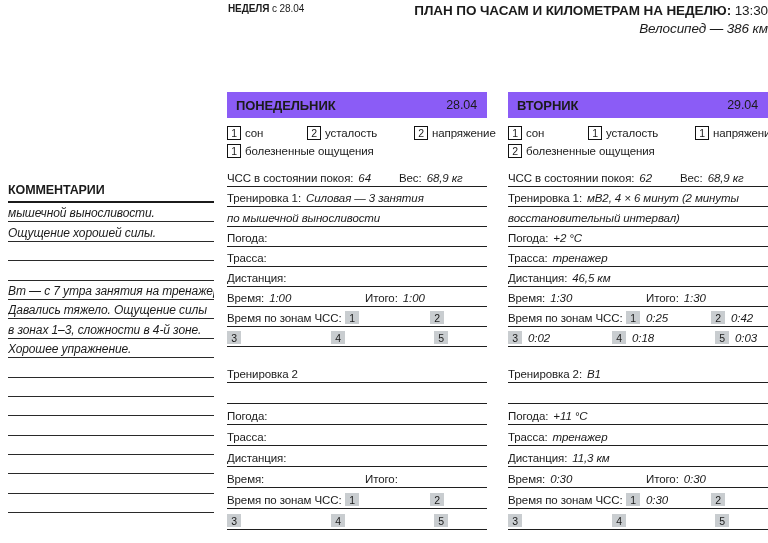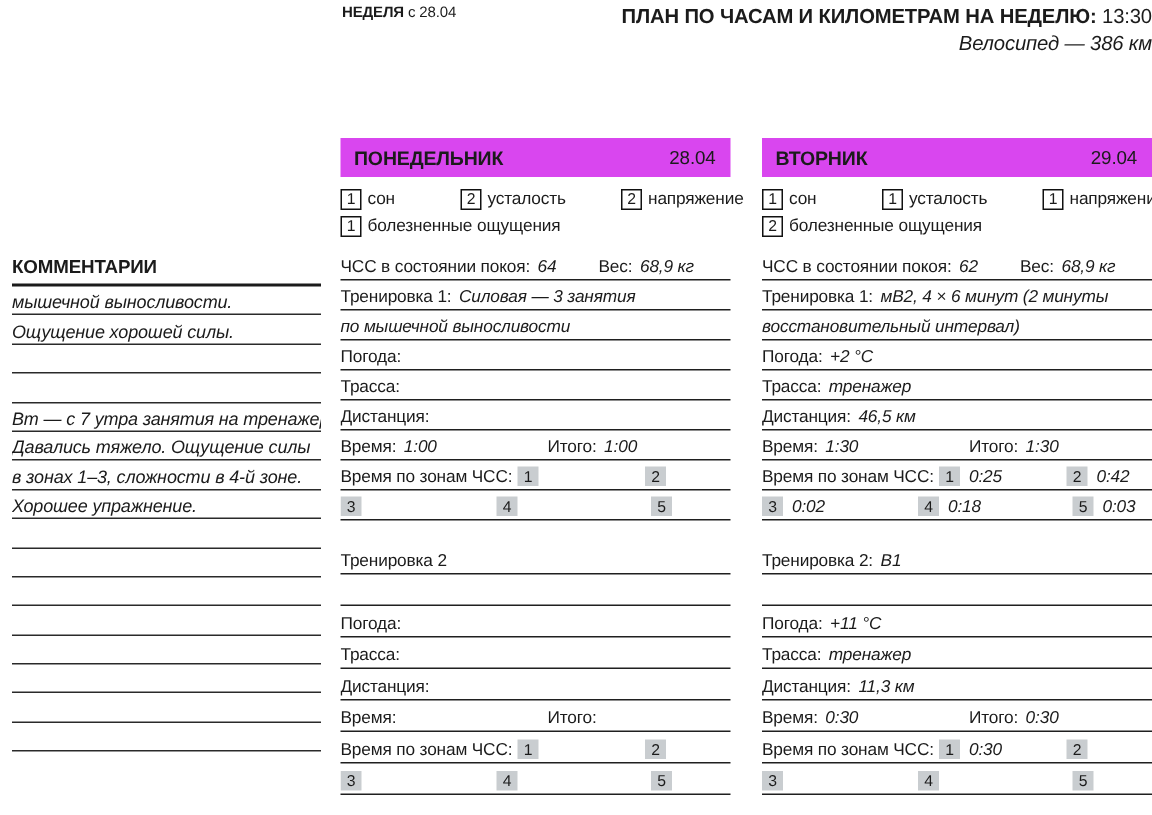--- a/index.html
+++ b/index.html
@@ -11,31 +11,31 @@
   .week .b{font-weight:bold;}
   .plan{position:absolute;left:414px;top:3px;width:354px;text-align:right;}
   .plan-l1{font-size:13.5px;}
   .plan-l1 .b{font-weight:bold;}
   .plan-l2{font-size:13.5px;margin-top:3px;}
 
   .hand{font-style:italic;margin-left:5px;white-space:pre;}
   .hand2{font-style:italic;white-space:pre;}
 
   
-  .comments{position:absolute;left:8px;top:171px;width:206px;}
+  .comments{position:absolute;left:8px;top:183px;width:206px;}
   .c-title{font-weight:bold;font-size:12.5px;border-bottom:2px solid #1b1b1b;padding-bottom:4px;}
   .c-line{box-sizing:border-box;height:19.4px;border-bottom:1px solid #2a2a2a;
           display:flex;align-items:flex-end;padding-bottom:1px;
           font-size:12px;font-style:italic;white-space:nowrap;overflow:hidden;}
 
   
   .day{position:absolute;top:92px;width:260px;}
   #day0{left:227px;}
   #day1{left:508px;}
-  .daybar{background:#d946ef;height:26px;display:flex;justify-content:space-between;
+  .daybar{background:#8b5cf6;height:26px;display:flex;justify-content:space-between;
           align-items:center;padding:0 10px 0 9px;box-sizing:border-box;}
   .dayname{font-weight:bold;font-size:13px;}
   .daydate{font-size:12.5px;}
 
   .ratings{margin-top:8px;font-size:11.5px;}
   .rrow1{display:grid;grid-template-columns:80px 107px auto;margin-bottom:4px;}
   .rating{display:flex;align-items:center;}
   .cbox{width:12px;height:12px;border:1.5px solid #111;flex:none;display:flex;
         align-items:center;justify-content:center;font-size:10.5px;font-style:normal;}
   .rlabel{margin-left:4px;white-space:nowrap;}

